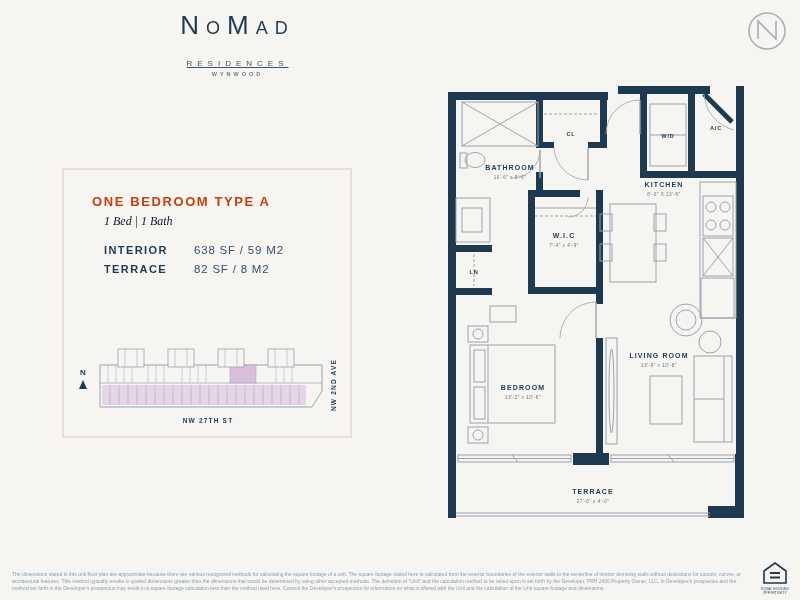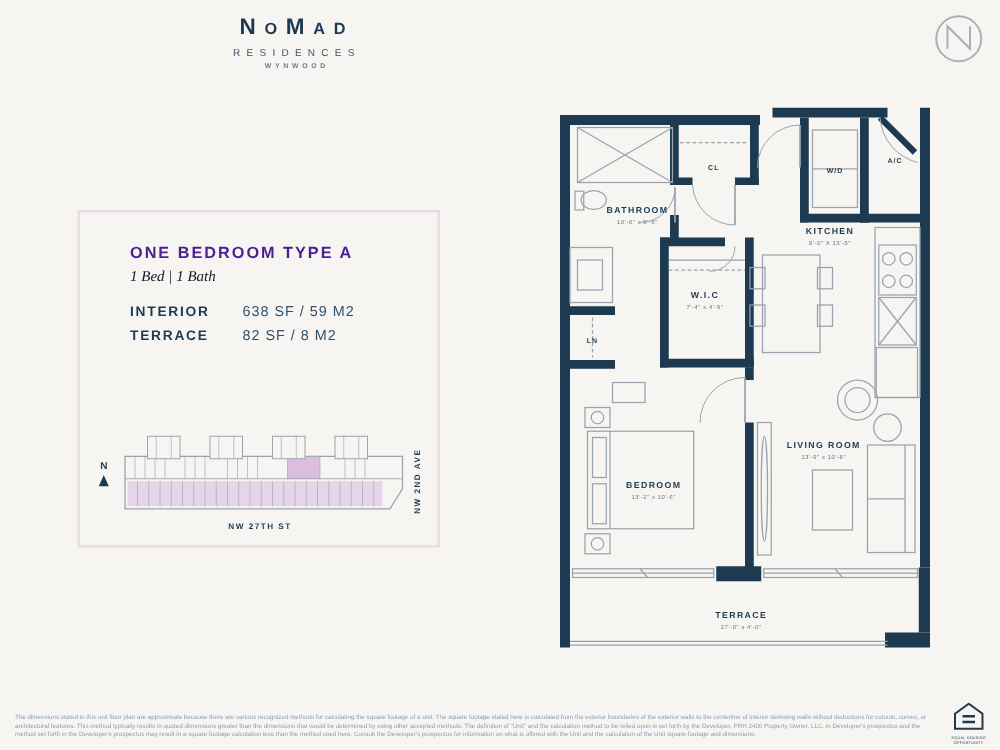--- a/index.html
+++ b/index.html
@@ -1,26 +1,26 @@
 <!DOCTYPE html>
 <html><head>
 <meta charset="utf-8">
 <style>
   html,body{margin:0;padding:0;}
   body{width:800px;height:600px;background:#f6f5f2;font-family:"Liberation Sans",sans-serif;position:relative;overflow:hidden;}
   .abs{position:absolute;}
   
   .brand{left:140px;top:12px;width:195px;text-align:center;color:#1d3a50;}
-  .brand-word{font-variant:small-caps;font-size:18px;font-weight:700;letter-spacing:7px;line-height:1;}
-  .brand-sub1{font-size:8px;letter-spacing:5px;margin-top:8px;color:#3d5467;}
+  .brand-word{font-variant:small-caps;font-size:26px;font-weight:400;letter-spacing:7px;line-height:1;}
+  .brand-sub1{font-size:8px;letter-spacing:5px;margin-top:21px;color:#3d5467;text-decoration:underline;}
   .brand-sub2{font-size:5.5px;letter-spacing:3px;margin-top:3px;color:#6a7d8c;font-weight:bold;}
   .monogram{left:744px;top:8px;width:46px;height:46px;}
   
   .unit-card{left:62px;top:168px;width:290px;height:270px;border:2px solid #eadbe7;box-sizing:border-box;}
-  .uc-title{left:40px;top:24px;font-size:13px;font-weight:bold;letter-spacing:1.6px;color:#4c1d95;}
+  .uc-title{left:28px;top:24px;font-size:13px;font-weight:bold;letter-spacing:1.6px;color:#c2410c;}
   .uc-sub{left:40px;top:44px;font-size:12px;font-style:italic;font-family:"Liberation Serif",serif;color:#0f172a;}
   .uc-stats{left:40px;top:74px;width:220px;}
   .uc-row{display:flex;margin-bottom:7px;}
   .uc-label{width:90px;font-size:11px;font-weight:bold;letter-spacing:1.4px;color:#1d3a50;}
   .uc-value{font-size:11.5px;letter-spacing:0.8px;color:#33506a;}
   .sitemap{left:6px;top:165px;width:276px;height:100px;}
   
   .plan{left:448px;top:86px;width:296px;height:444px;}
   .plan svg text{font-family:"Liberation Sans",sans-serif;}
   .room-name{font-size:7px;font-weight:bold;letter-spacing:1.1px;fill:#1d3a50;text-anchor:middle;}

